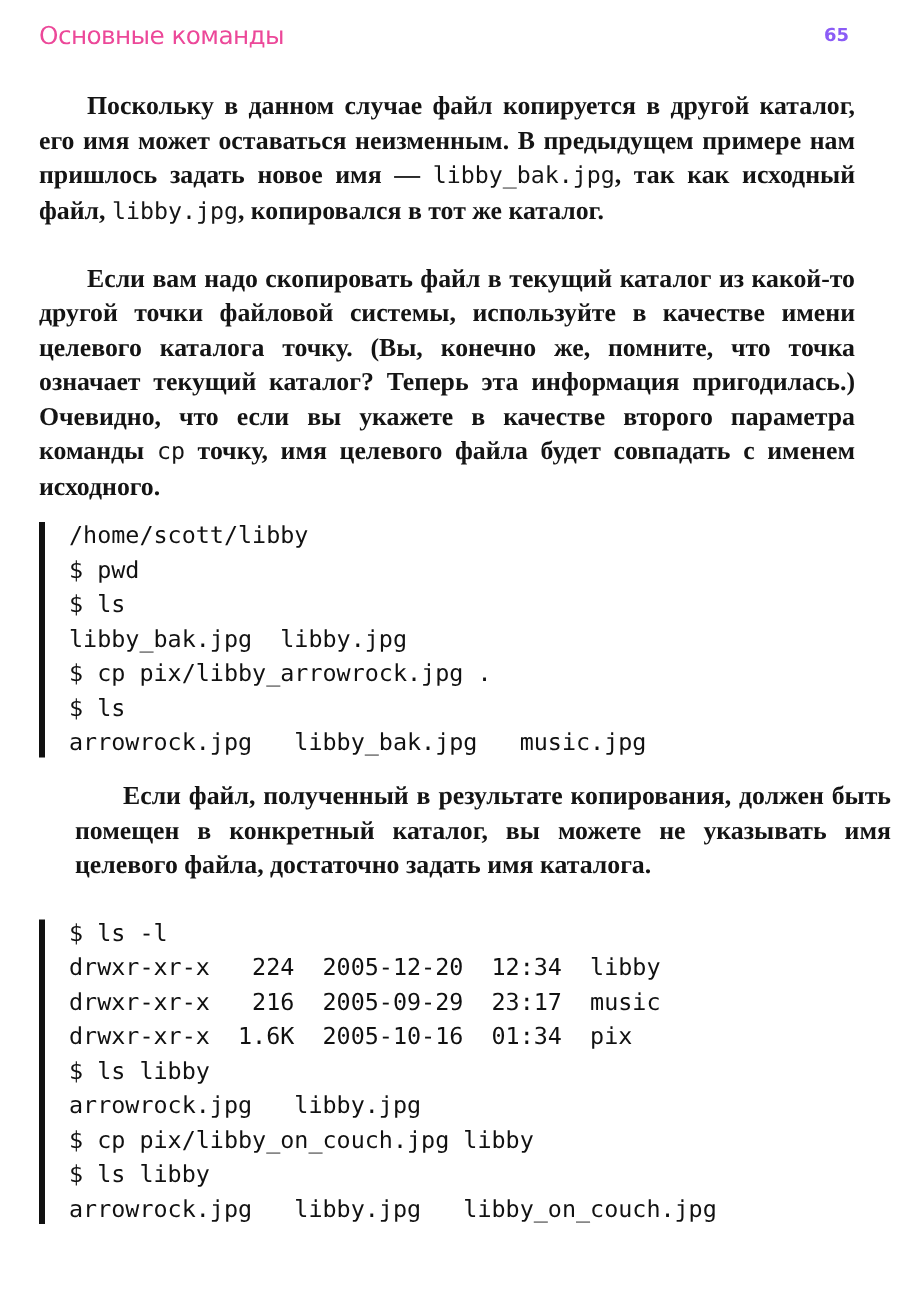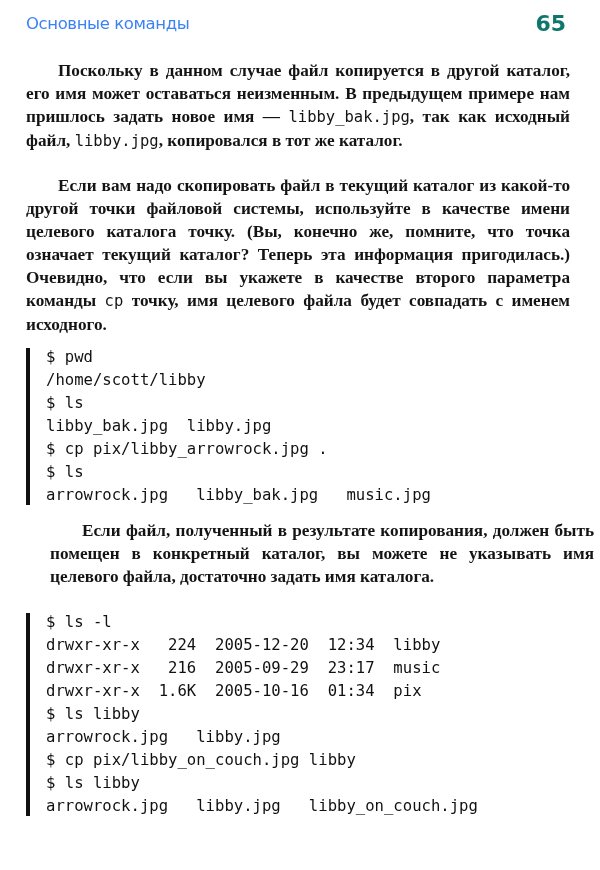--- a/index.html
+++ b/index.html
@@ -22,27 +22,27 @@
       height: 30px;
       display: flex;
       justify-content: space-between;
       align-items: center;
     }
     .running-title {
       font-family: "DejaVu Sans", sans-serif;
       font-size: 16.5px;
       font-weight: normal;
       letter-spacing: -0.4px;
-      color: #3b82f6;
+      color: #ec4899;
     }
     .page-number {
       font-family: "DejaVu Sans", sans-serif;
-      font-size: 22px;
+      font-size: 12px;
       font-weight: bold;
-      color: #0f766e;
+      color: #8b5cf6;
     }
     .para {
       position: absolute;
       left: 26px;
       width: 544px;
       font-family: "Liberation Serif", serif;
       font-weight: bold;
       font-size: 17.2px;
       line-height: 23px;
       text-align: justify;
@@ -89,22 +89,22 @@
   <span class="running-title">Основные команды</span>
   <span class="page-number">65</span>
 </div>
 
 <p class="para" style="top:59px;"><span class="indent"></span><span>Поскольку в данном случае файл копируется в другой каталог, его имя может оставаться неизменным. В предыдущем примере нам пришлось задать новое имя — </span><span class="mono">libby_bak.jpg</span><span>, так как исходный файл, </span><span class="mono">libby.jpg</span><span>, копировался в тот же каталог.</span></p>
 
 <p class="para" style="top:174px;"><span class="indent"></span><span>Если вам надо скопировать файл в текущий каталог из какой-то другой точки файловой системы, используйте в качестве имени целевого каталога точку. (Вы, конечно же, помните, что точка означает текущий каталог? Теперь эта информация пригодилась.) Очевидно, что если вы укажете в качестве второго параметра команды </span><span class="mono">cp</span><span> точку, имя целевого файла будет совпадать с именем исходного.</span></p>
 
 <div class="code-block" style="top:346px;">
   <div class="code-bar"></div>
+  <div class="code-line">/home/scott/libby</div>
   <div class="code-line">$ pwd</div>
-  <div class="code-line">/home/scott/libby</div>
   <div class="code-line">$ ls</div>
   <div class="code-line">libby_bak.jpg  libby.jpg</div>
   <div class="code-line">$ cp pix/libby_arrowrock.jpg .</div>
   <div class="code-line">$ ls</div>
   <div class="code-line">arrowrock.jpg   libby_bak.jpg   music.jpg</div>
 </div>
 
 <p class="para" style="top:519px;margin-left:24px;"><span class="indent"></span><span>Если файл, полученный в результате копирования, должен быть помещен в конкретный каталог, вы можете не указывать имя целевого файла, достаточно задать имя каталога.</span></p>
 
 <div class="code-block" style="top:611px;">

